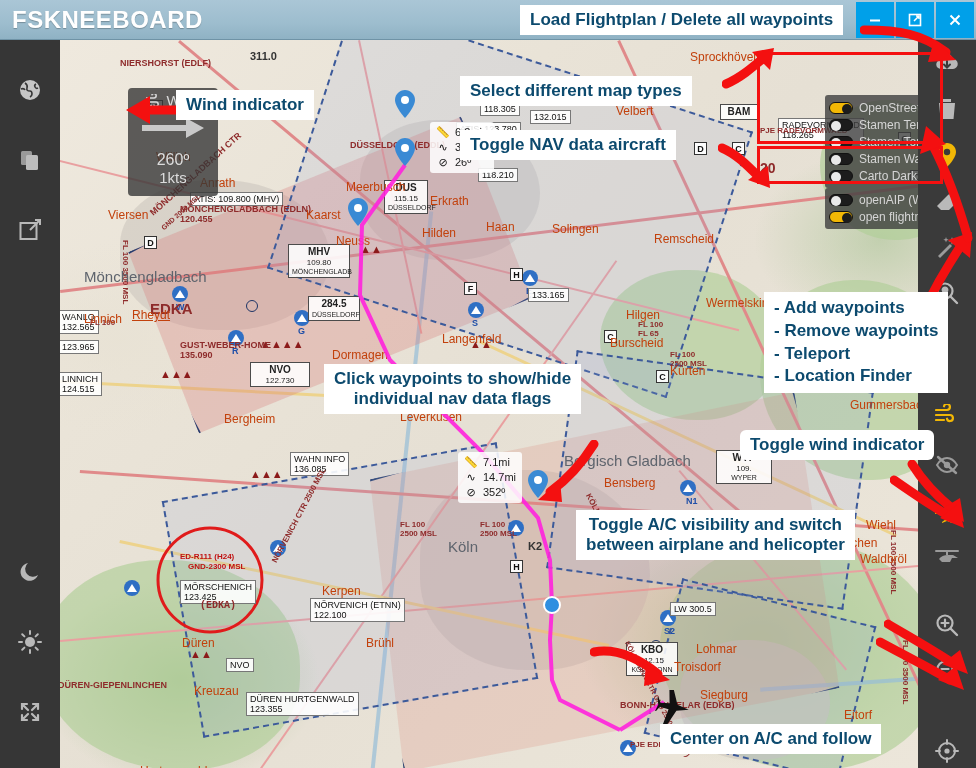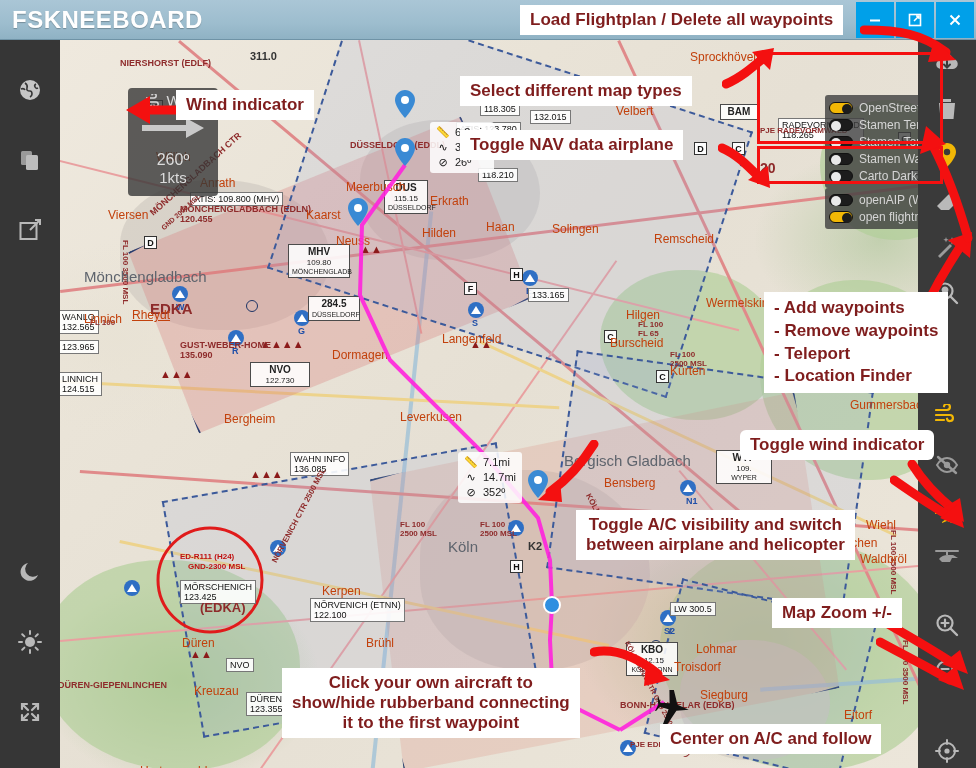--- a/index.html
+++ b/index.html
@@ -149,21 +149,21 @@
   .sidebar { position:absolute; top:40px; width:60px; height:728px; background:#363636; }
   #sidebar-left { left:0; }
   #sidebar-right { left:918px; width:58px; background:#3a3a3a; }
   .sbtn { width:60px; height:56px; display:flex; align-items:center; justify-content:center; cursor:pointer; color:#b9b9b9; }
   #sidebar-right .sbtn { width:58px; }
   .sbtn.accent { color:#f2b705; }
   .sbtn svg { display:block; }
 
   
   .anno {
-    position:absolute; background:#ffffff; color:#7f1d1d; font-weight:bold;
+    position:absolute; background:#ffffff; color:#0c4a6e; font-weight:bold;
     font-family:"Liberation Sans",sans-serif; line-height:1.18;
     padding:5px 10px; white-space:pre; z-index:40;
   }
   .anno.c { text-align:center; }
   .redbox { position:absolute; border:3px solid #f41010; z-index:38; }
   .arrow { position:absolute; z-index:39; pointer-events:none; }
 </style>
 </head>
 <body>
 
@@ -350,21 +350,21 @@
     <div class="mlabel av rot" style="left:210px;top:520px;transform:rotate(-62deg);font-size:8px;">NÖRVENICH CTR 2500 MSL</div>
     <div class="mlabel av" style="left:120px;top:300px;font-size:9px;">GUST-WEBER-HOME<br>135.090</div>
     <div class="mlabel av" style="left:290px;top:100px;font-size:9px;">DÜSSELDORF (EDDL)</div>
     <div class="mlabel av" style="left:120px;top:164px;font-size:9px;">MÖNCHENGLADBACH (EDLN)<br>120.455</div>
     <div class="mlabel av" style="left:560px;top:660px;font-size:9px;">BONN-HANGELAR (EDKB)</div>
     <div class="mlabel av" style="left:570px;top:700px;font-size:8px;">PJE EDKB (H24)</div>
     <div class="mlabel av" style="left:700px;top:86px;font-size:8px;">PJE RADEVORMWALD</div>
     <div class="mlabel av" style="left:-2px;top:640px;font-size:9px;">DÜREN-GIEPENLINCHEN</div>
     <div class="mlabel av" style="left:128px;top:170px;font-size:9px;"></div>
     <div class="mlabel av" style="left:90px;top:260px;font-size:15px;">EDKA</div>
-    <div class="mlabel av" style="left:140px;top:560px;font-size:13px;">(EDKA)</div>
+    <div class="mlabel av" style="left:140px;top:560px;font-size:10px;font-family:Liberation Mono, monospace;">(EDKA)</div>
     <div class="mlabel av" style="left:700px;top:120px;font-size:14px;color:#8e2b2b;font-weight:bold">20</div>
     <div class="mlabel av" style="left:660px;top:690px;font-size:18px;color:#3a3a3a;font-weight:bold">22</div>
     <div class="mlabel av" style="left:468px;top:500px;font-size:11px;color:#333;font-weight:bold">K2</div>
     <div class="mlabel av" style="left:190px;top:10px;font-size:11px;color:#333;font-weight:bold">311.0</div>
     <div class="mlabel av" style="left:60px;top:18px;font-size:9px;">NIERSHORST (EDLF)</div>
 
     <div class="mlabel bigtown" style="left:24px;top:228px;">Mönchengladbach</div>
     <div class="mlabel town" style="left:140px;top:136px;">Anrath</div>
     <div class="mlabel town" style="left:48px;top:168px;">Viersen</div>
     <div class="mlabel town" style="left:72px;top:268px;text-decoration:underline;">Rheydt</div>
@@ -732,27 +732,25 @@
     <path d="M56 28 L80 44 L54 50 Z" fill="#f41010"></path>
   </svg>
   <svg class="arrow" style="left:918px;top:120px;" width="58" height="124" viewBox="0 0 58 124">
     <path d="M50 118 C42 90 32 58 14 24" stroke="#f41010" stroke-width="9" fill="none" stroke-linecap="round"></path>
     <path d="M2 34 L8 6 L28 24 Z" fill="#f41010"></path>
   </svg>
 
   <div class="anno" style="left:520px;top:5px;font-size:17px;">Load Flightplan / Delete all waypoints</div>
   <div class="anno" style="left:176px;top:90px;font-size:17px;">Wind indicator</div>
   <div class="anno" style="left:460px;top:76px;font-size:17px;">Select different map types</div>
-  <div class="anno" style="left:460px;top:130px;font-size:17px;">Toggle NAV data airplane</div>
+  <div class="anno" style="left:460px;top:130px;font-size:17px;">Toggle NAV data aircraft</div>
   <div class="anno" style="left:764px;top:292px;font-size:17px;line-height:1.34;">- Add waypoints
 - Remove waypoints
 - Teleport
 - Location Finder</div>
+  <div class="anno c" style="left:324px;top:364px;font-size:17px;">Click waypoints to show/hide
+individual nav data flags</div>
   <div class="anno" style="left:740px;top:430px;font-size:17px;border-radius:6px;">Toggle wind indicator</div>
   <div class="anno c" style="left:576px;top:510px;font-size:17px;">Toggle A/C visibility and switch
 between airplane and helicopter</div>
-  <div class="anno" style="left:772px;top:598px;font-size:17px;">Map Zoom +/-</div>
-  <div class="anno c" style="left:282px;top:668px;font-size:17px;">Click your own aircraft to
-show/hide rubberband connecting
-it to the first waypoint</div>
   <div class="anno" style="left:660px;top:724px;font-size:17px;">Center on A/C and follow</div>
 
 </div>
 
 </body></html>

